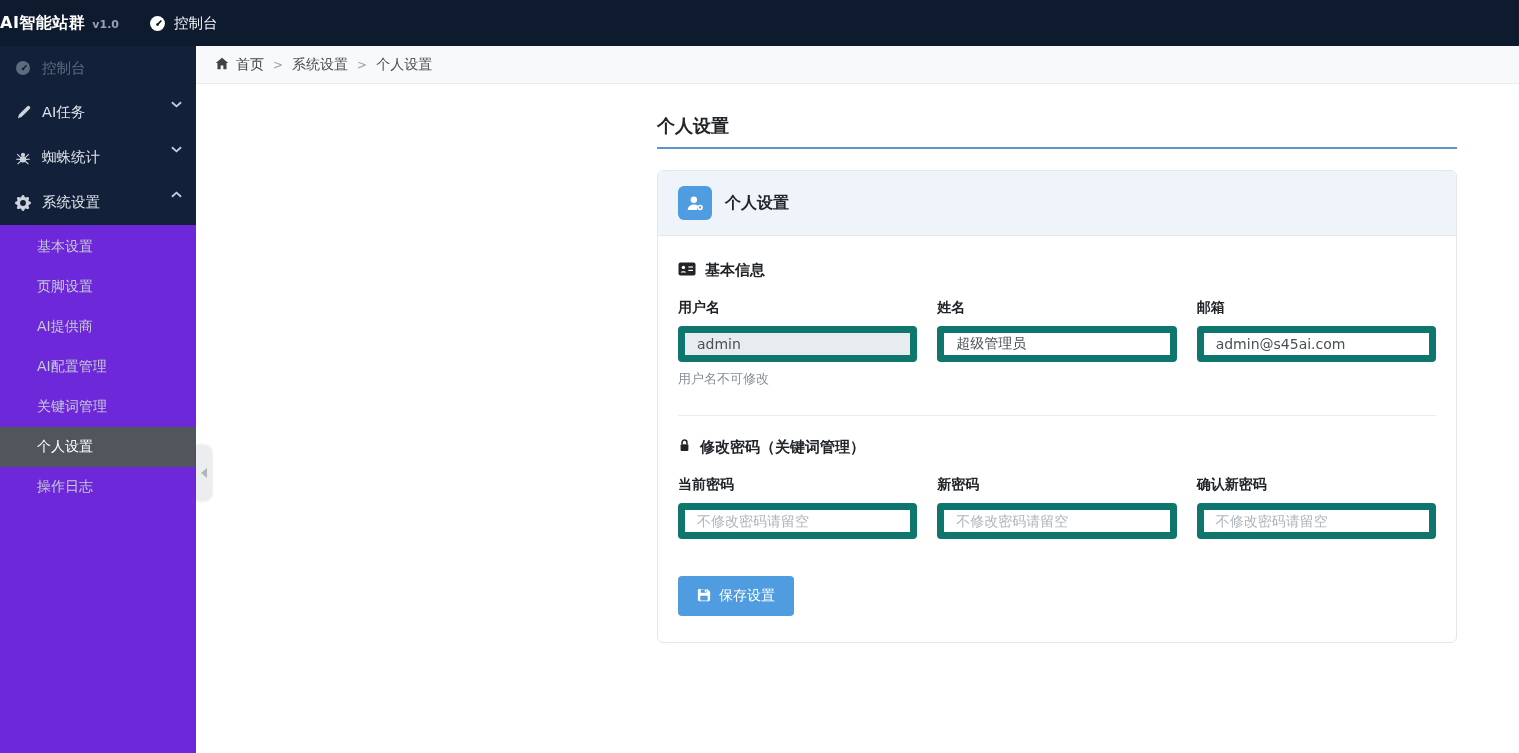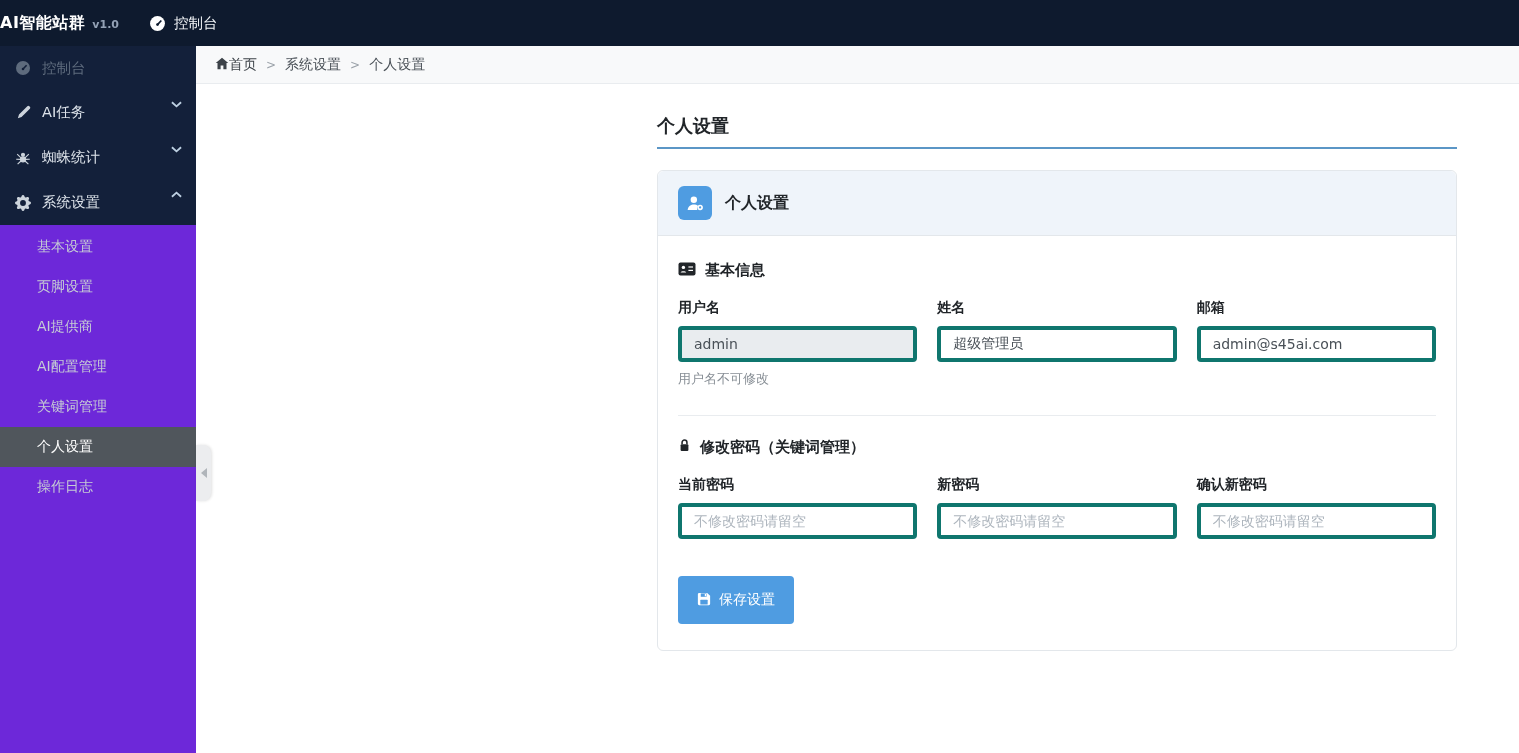--- a/index.html
+++ b/index.html
@@ -36,21 +36,21 @@
   .collapse-handle { position:absolute; left:196px; top:399px; width:15px; height:56px;
     background:#ecedef; border-radius:0 8px 8px 0; box-shadow:1px 0 3px rgba(0,0,0,.12);
     display:flex; align-items:center; justify-content:center; cursor:pointer; z-index:5; }
   .collapse-handle .tri { width:0; height:0; border-top:5px solid transparent;
     border-bottom:5px solid transparent; border-right:6px solid #b0b5ba; }
 
   
   .main { flex:1; display:flex; flex-direction:column; background:#fff; min-width:0; }
   .breadcrumb { height:38px; background:#f8f9fa; border-bottom:1px solid #e9ecef;
     display:flex; align-items:center; gap:9px; padding:0 19px; font-size:14px; color:#495057; flex-shrink:0; }
-  .breadcrumb .bc-home { display:flex; align-items:center; color:#3d4349; cursor:pointer; }
+  .breadcrumb .bc-home { display:flex; align-items:center; gap:7px; color:#3d4349; cursor:pointer; }
   .breadcrumb .sep { color:#9aa1a8; font-size:12px; }
   .bc-link { cursor:pointer; }
 
   .content { flex:1; overflow:hidden; }
   .container { width:800px; margin-left:461px; padding-top:30px; }
   .page-title { font-size:18px; font-weight:bold; color:#212529; margin:0 0 9px 0; }
   .title-rule { border-bottom:2px solid #5b96c6; }
 
   
   .card { margin-top:21px; border:1px solid #e3e7eb; border-radius:6px; background:#fff; }
@@ -60,30 +60,30 @@
     display:flex; align-items:center; justify-content:center; flex-shrink:0; }
   .card-header-title { font-size:16px; font-weight:bold; color:#212529; }
   .card-body { padding:20px 20px 26px; }
 
   .section-head { display:flex; align-items:center; gap:9px; font-size:15px; font-weight:bold;
     color:#212529; margin:5px 0 19px; }
   .section-head svg { color:#212529; flex-shrink:0; }
 
   .field-grid { display:grid; grid-template-columns:repeat(3,1fr); column-gap:20px; }
   .field label { display:block; font-size:14px; font-weight:bold; color:#212529; margin-bottom:9px; }
-  .field input { width:100%; height:36px; border:4px solid #0f766e; border-radius:4px;
+  .field input { width:100%; height:36px; border:7px solid #0f766e; border-radius:4px;
     padding:0 12px; font-size:14px; color:#495057; background:#fff; outline:none;
     font-family:"DejaVu Sans","Liberation Sans",sans-serif; }
   .field input:disabled { background:#e9ecef; color:#495057; }
   .field input::placeholder { color:#adb5bd; }
   .hint { font-size:13px; color:#878e95; margin-top:8px; }
 
   hr.divider { border:0; border-top:1px solid #e9ecef; margin:27px 0 22px; }
 
-  .save-btn { margin-top:37px; display:inline-flex; align-items:center; gap:8px; height:48px;
+  .save-btn { margin-top:37px; display:inline-flex; align-items:center; gap:8px; height:40px;
     padding:0 19px; background:#4f9ce1; color:#fff; font-size:14px; border:none; border-radius:4px;
     cursor:pointer; font-family:"DejaVu Sans","Liberation Sans",sans-serif; }
 </style>
 </head>
 <body>
 
 <div class="topbar">
   <div class="brand">
     <span class="brand-name">AI智能站群</span>
     <span class="brand-ver">v1.0</span>

